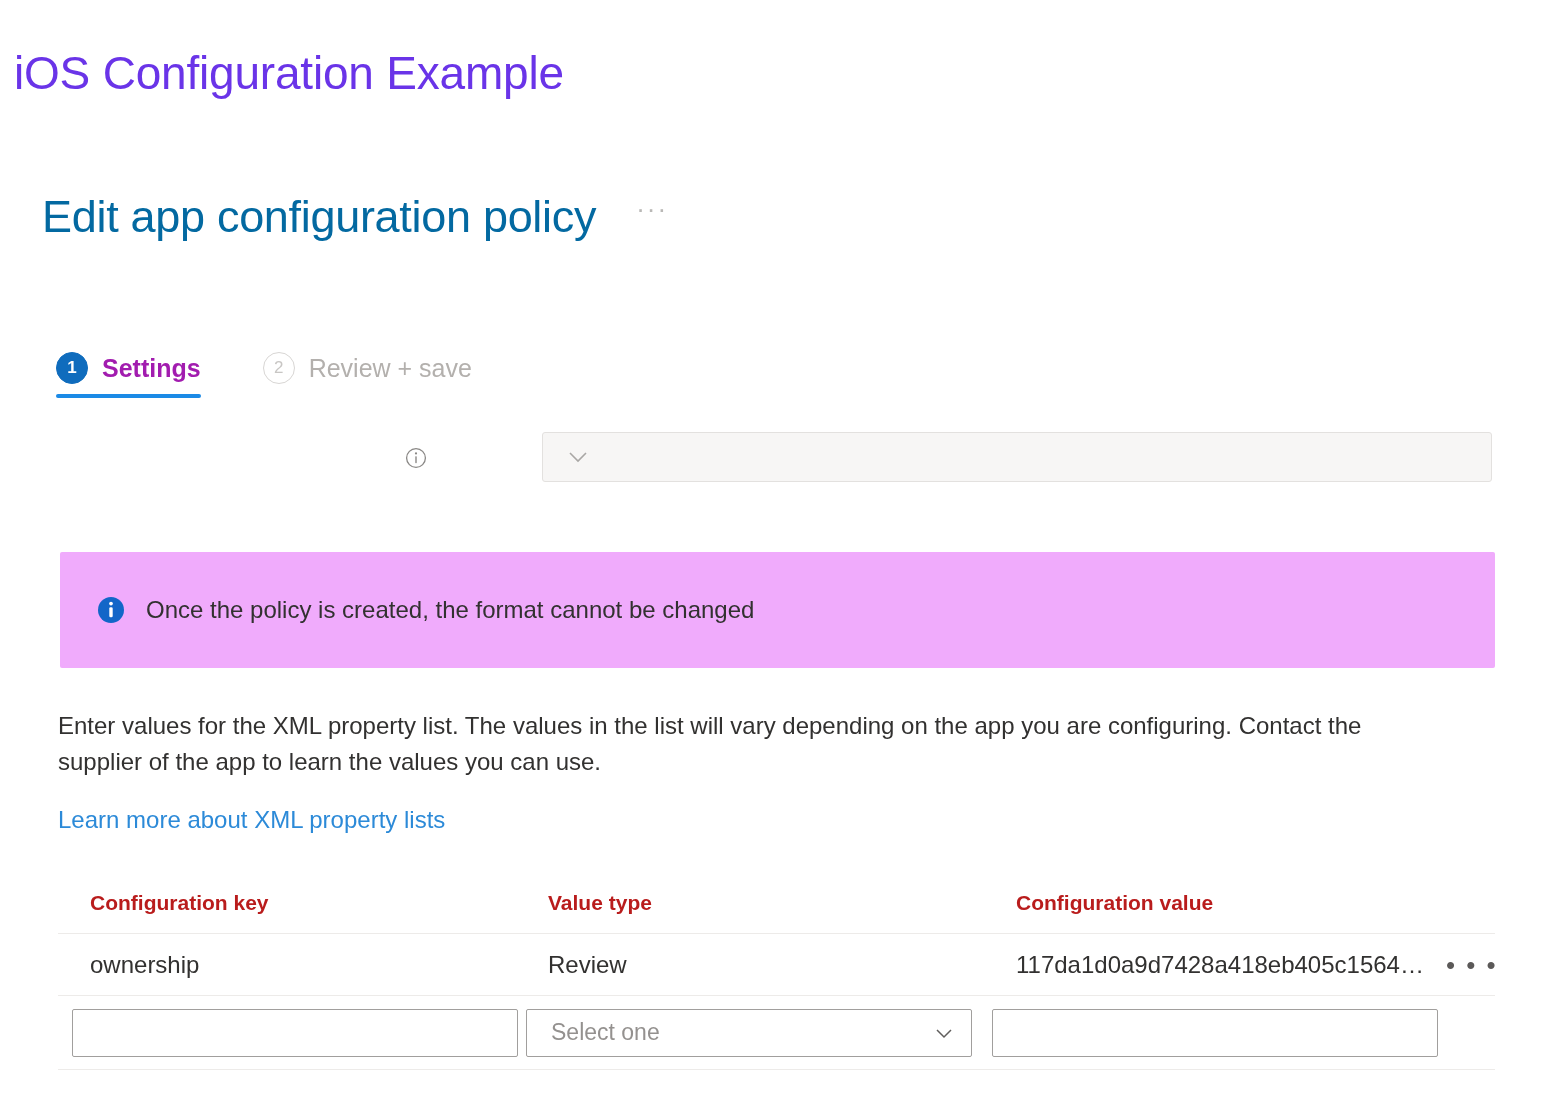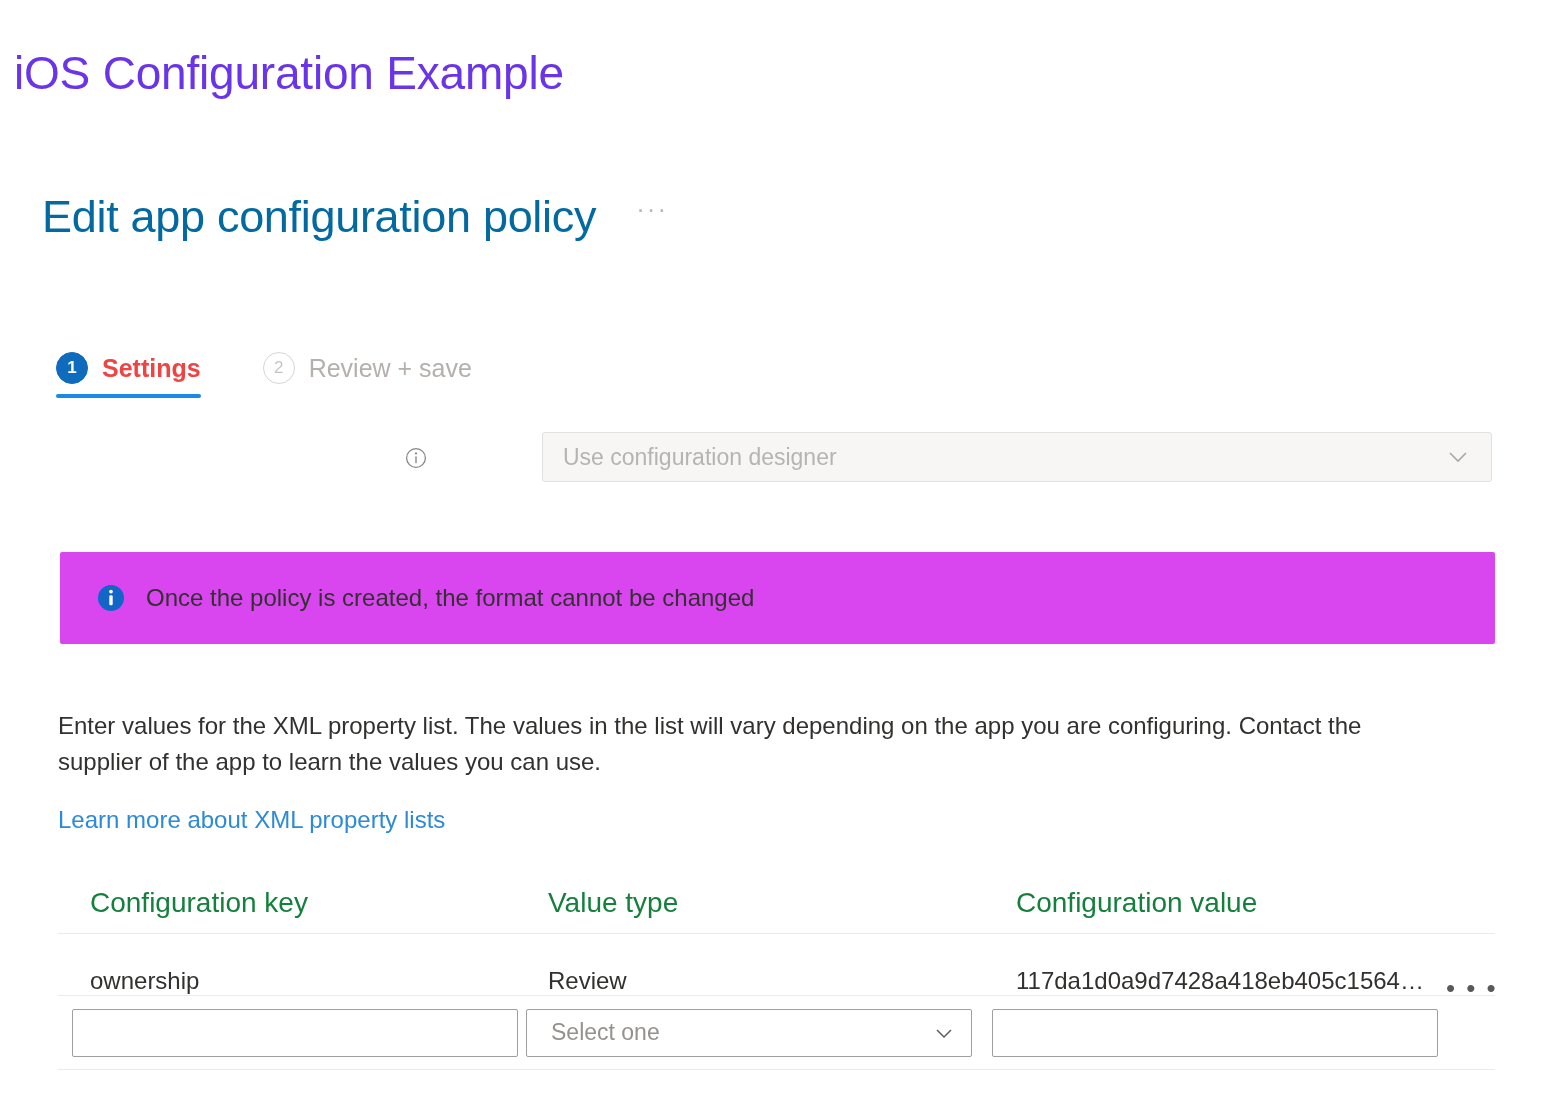--- a/index.html
+++ b/index.html
@@ -101,21 +101,21 @@
     border: 1.5px solid #d8d6d4;
     font-weight: 400;
   }
   .step-label {
     margin-left: 14px;
     font-size: 25px;
     line-height: 32px;
     white-space: nowrap;
   }
   .step-label.active {
-    color: #ef4444;
+    color: #a21caf;
     font-weight: 600;
   }
   .step-label.inactive {
     color: #b3b0ad;
     font-weight: 400;
   }
   .step-underline {
     position: absolute;
     left: 0;
     bottom: 0;
@@ -172,22 +172,22 @@
     white-space: nowrap;
   }
   .chev { display: block; }
 
   
   .info-banner {
     position: absolute;
     left: 60px;
     top: 392px;
     width: 1435px;
-    height: 92px;
-    background: #d946ef;
+    height: 116px;
+    background: #f0abfc;
     border-radius: 2px;
     display: flex;
     align-items: center;
     padding-left: 36px;
     box-sizing: border-box;
   }
   .banner-icon {
     width: 30px;
     height: 30px;
     flex: 0 0 auto;
@@ -232,27 +232,26 @@
   .t-row {
     display: flex;
     align-items: center;
     border-bottom: 1px solid #edebe9;
     box-sizing: border-box;
   }
   .t-head {
     height: 62px;
   }
   .t-head .cell {
-    font-size: 28px;
-    font-weight: 400;
-    color: #15803d;
+    font-size: 21px;
+    font-weight: 700;
+    color: #b91c1c;
   }
   .t-data {
     height: 62px;
-    align-items: flex-end;
   }
   .t-data .cell {
     font-size: 24px;
     font-weight: 400;
     color: #323130;
   }
   .cell {
     box-sizing: border-box;
     padding-left: 32px;
     white-space: nowrap;
@@ -357,21 +356,20 @@
 
     <span class="info-glyph">
       <svg width="24" height="24" viewBox="0 0 24 24">
         <circle cx="12" cy="12" r="9.4" fill="none" stroke="#8a8886" stroke-width="1.3"></circle>
         <circle cx="12" cy="7.4" r="1.1" fill="#8a8886"></circle>
         <rect x="11.3" y="10.2" width="1.4" height="7" rx="0.6" fill="#8a8886"></rect>
       </svg>
     </span>
 
     <div class="format-dropdown">
-      <span class="dd-text">Use configuration designer</span>
       <span>
         <svg class="chev" width="30" height="30" viewBox="0 0 30 30">
           <polyline points="7,11 15,19 23,11" fill="none" stroke="#a9a7a5" stroke-width="1.6"></polyline>
         </svg>
       </span>
     </div>
 
   </div>
 
   <div class="info-banner">

